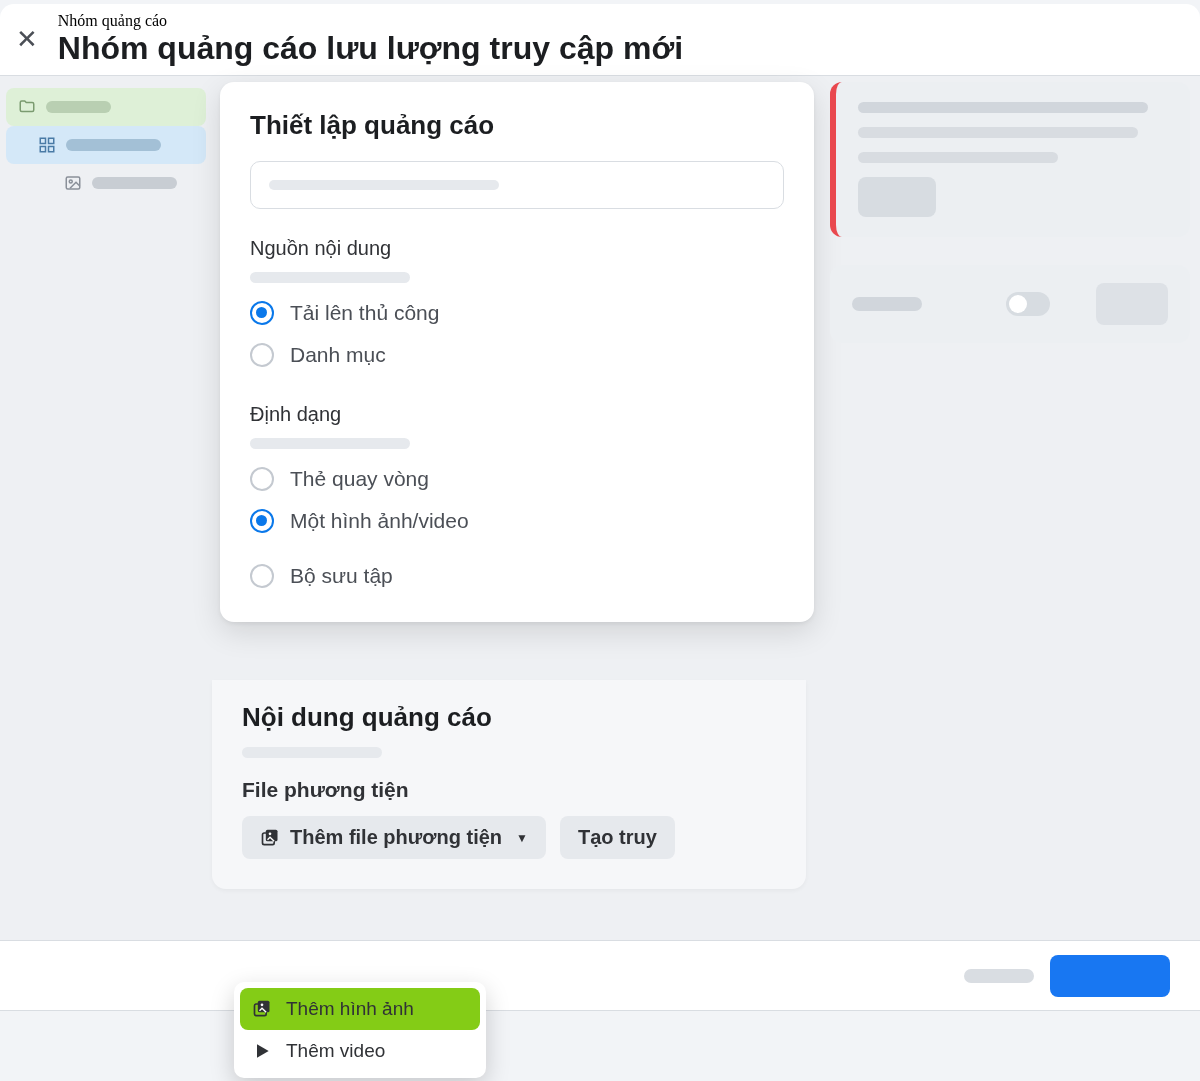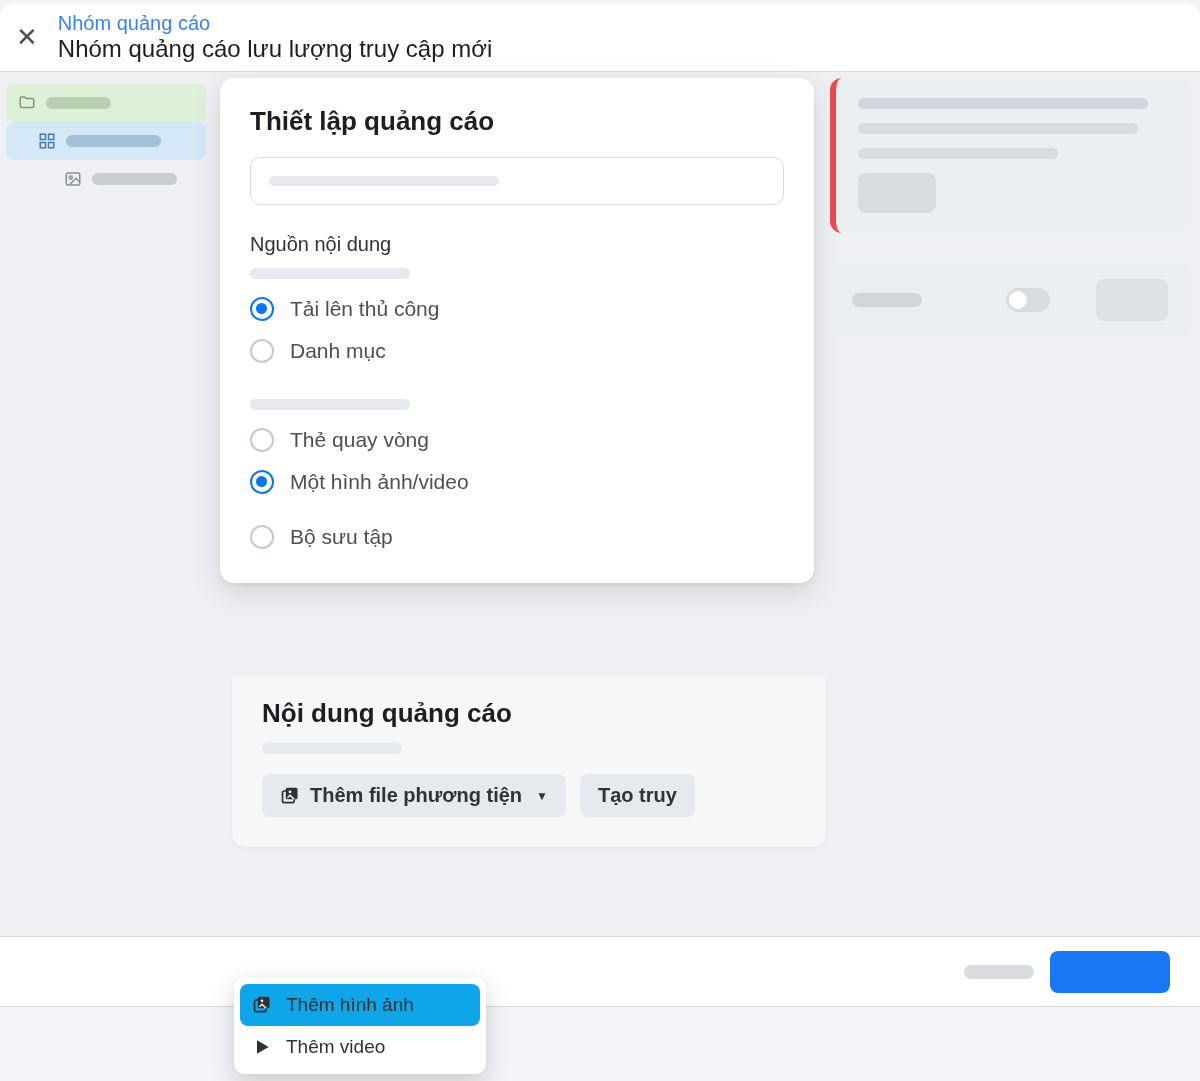--- a/index.html
+++ b/index.html
@@ -17,22 +17,22 @@
     border-top-right-radius: 14px;
     margin: 4px 0 0 0;
   }
   .close-x {
     font-size: 26px;
     font-weight: 400;
     color: #4b4f56;
     cursor: pointer;
   }
   .hdr-txt { display: flex; flex-direction: column; }
-  .hdr-small { font-size: 20px; color: #3b82f6; }
-  .hdr-large { font-size: 24px; font-weight: 400; color: #1c1e21; }
+  .hdr-small { font-size: 16px; color: #000000; font-family: Liberation Serif, serif; }
+  .hdr-large { font-size: 32px; font-weight: 700; color: #1c1e21; }
 
   
   .body-area {
     position: relative;
     background: #eef0f3;
     height: 935px;
     border-bottom: 1px solid #d9dde2;
     padding-left: 16px;
   }
 
@@ -126,21 +126,21 @@
     width: 11px; height: 11px;
     border-radius: 50%;
     background: #0a78ea;
   }
   .radio-label { font-size: 21px; color: #4b4f56; }
   .sect-gap { height: 18px; }
 
   
   .lower-card {
     position: absolute;
-    left: 232px;
+    left: 212px;
     top: 604px;
     width: 594px;
     background: #f6f7f9;
     border-radius: 0 0 14px 14px;
     padding: 22px 30px 30px 30px;
     box-shadow: 0 2px 4px rgba(0,0,0,0.04);
   }
   .lower-card h2 {
     font-size: 26px;
     font-weight: 700;
@@ -189,21 +189,21 @@
   .dd-item {
     display: flex;
     align-items: center;
     gap: 14px;
     padding: 10px 12px;
     border-radius: 8px;
     cursor: pointer;
     font-size: 19px;
     color: #303236;
   }
-  .dd-item.active { background: #0ea5e9; }
+  .dd-item.active { background: #84cc16; }
   .dd-ico { width: 20px; height: 20px; display:flex; align-items:center; justify-content:center; }
 
   
   .preview {
     position: absolute;
     left: 830px;
     top: 6px;
     width: 360px;
   }
   .pv-box1 {
@@ -337,39 +337,41 @@
       <span class="radio checked"></span>
       <span class="radio-label">Tải lên thủ công</span>
     </div>
     <div class="radio-row">
       <span class="radio"></span>
       <span class="radio-label">Danh mục</span>
     </div>
 
     <div class="sect-gap"></div>
 
+    <div class="sect-label">Định dạng</div>
     <div class="sub-bar"></div>
 
     <div class="radio-row">
       <span class="radio"></span>
       <span class="radio-label">Thẻ quay vòng</span>
     </div>
     <div class="radio-row">
       <span class="radio checked"></span>
       <span class="radio-label">Một hình ảnh/video</span>
     </div>
     <div class="radio-row" style="margin-bottom:4px;margin-top:31px;">
       <span class="radio"></span>
       <span class="radio-label">Bộ sưu tập</span>
     </div>
   </div>
 
   <div class="lower-card">
     <h2>Nội dung quảng cáo</h2>
     <div class="sub-bar"></div>
+    <div class="media-label">File phương tiện</div>
     <div class="btn-row">
       <button class="btn">
         <span class="ico16">
           <svg viewBox="0 0 24 24" fill="#303236">
               <rect x="3" y="6" width="14" height="14" rx="2" fill="none" stroke="#303236" stroke-width="2"></rect>
               <rect x="7" y="2" width="14" height="14" rx="2" fill="#303236"></rect>
               <circle cx="12" cy="7" r="1.6" fill="#fff"></circle>
               <path d="M9 14l3-3 5 5" stroke="#fff" stroke-width="1.6" fill="none"></path>
             </svg>
         </span>

